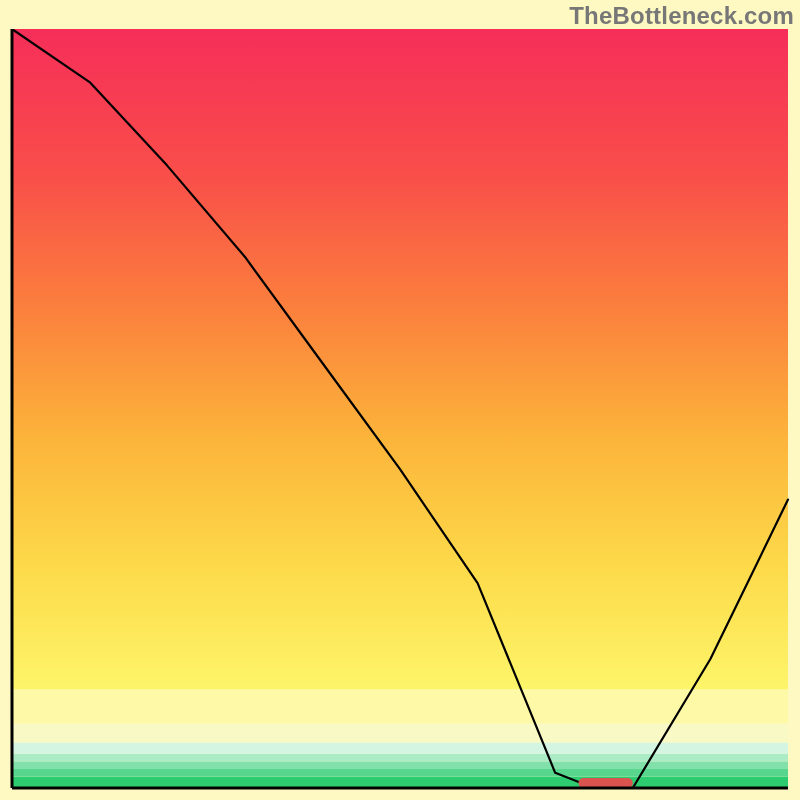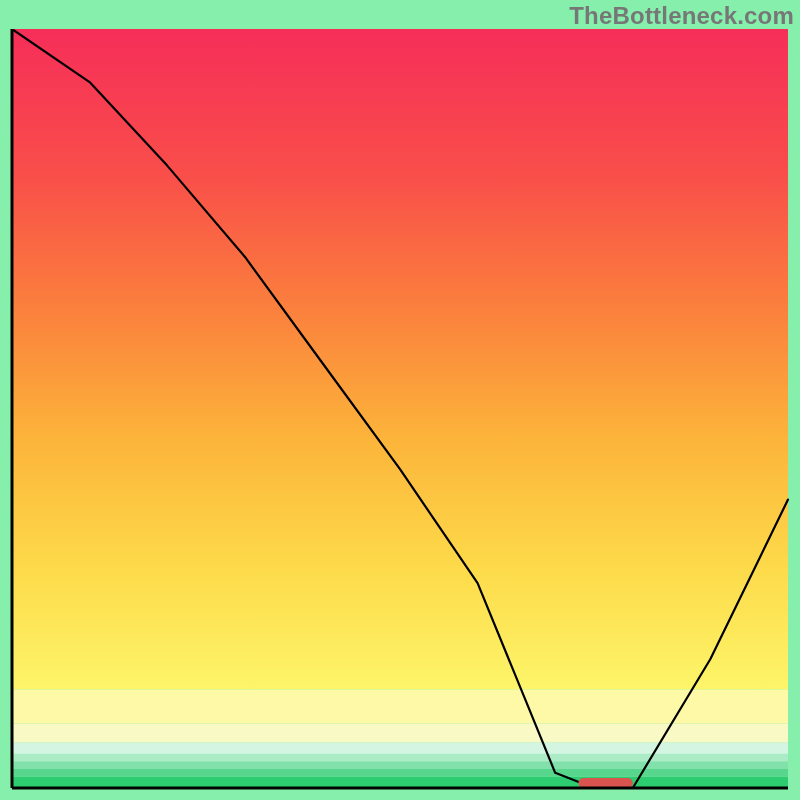--- a/index.html
+++ b/index.html
@@ -7,21 +7,21 @@
     padding: 0;
     width: 800px;
     height: 800px;
     overflow: hidden;
     font-family: Arial, Helvetica, sans-serif;
   }
   .frame {
     position: relative;
     width: 800px;
     height: 800px;
-    background: #86efac;
+    background: #fef9c3;
     box-sizing: border-box;
   }
   .watermark {
     position: absolute;
     top: 2px;
     right: 6px;
     font-size: 24px;
     font-weight: bold;
     color: #777777;
     letter-spacing: 0.2px;

